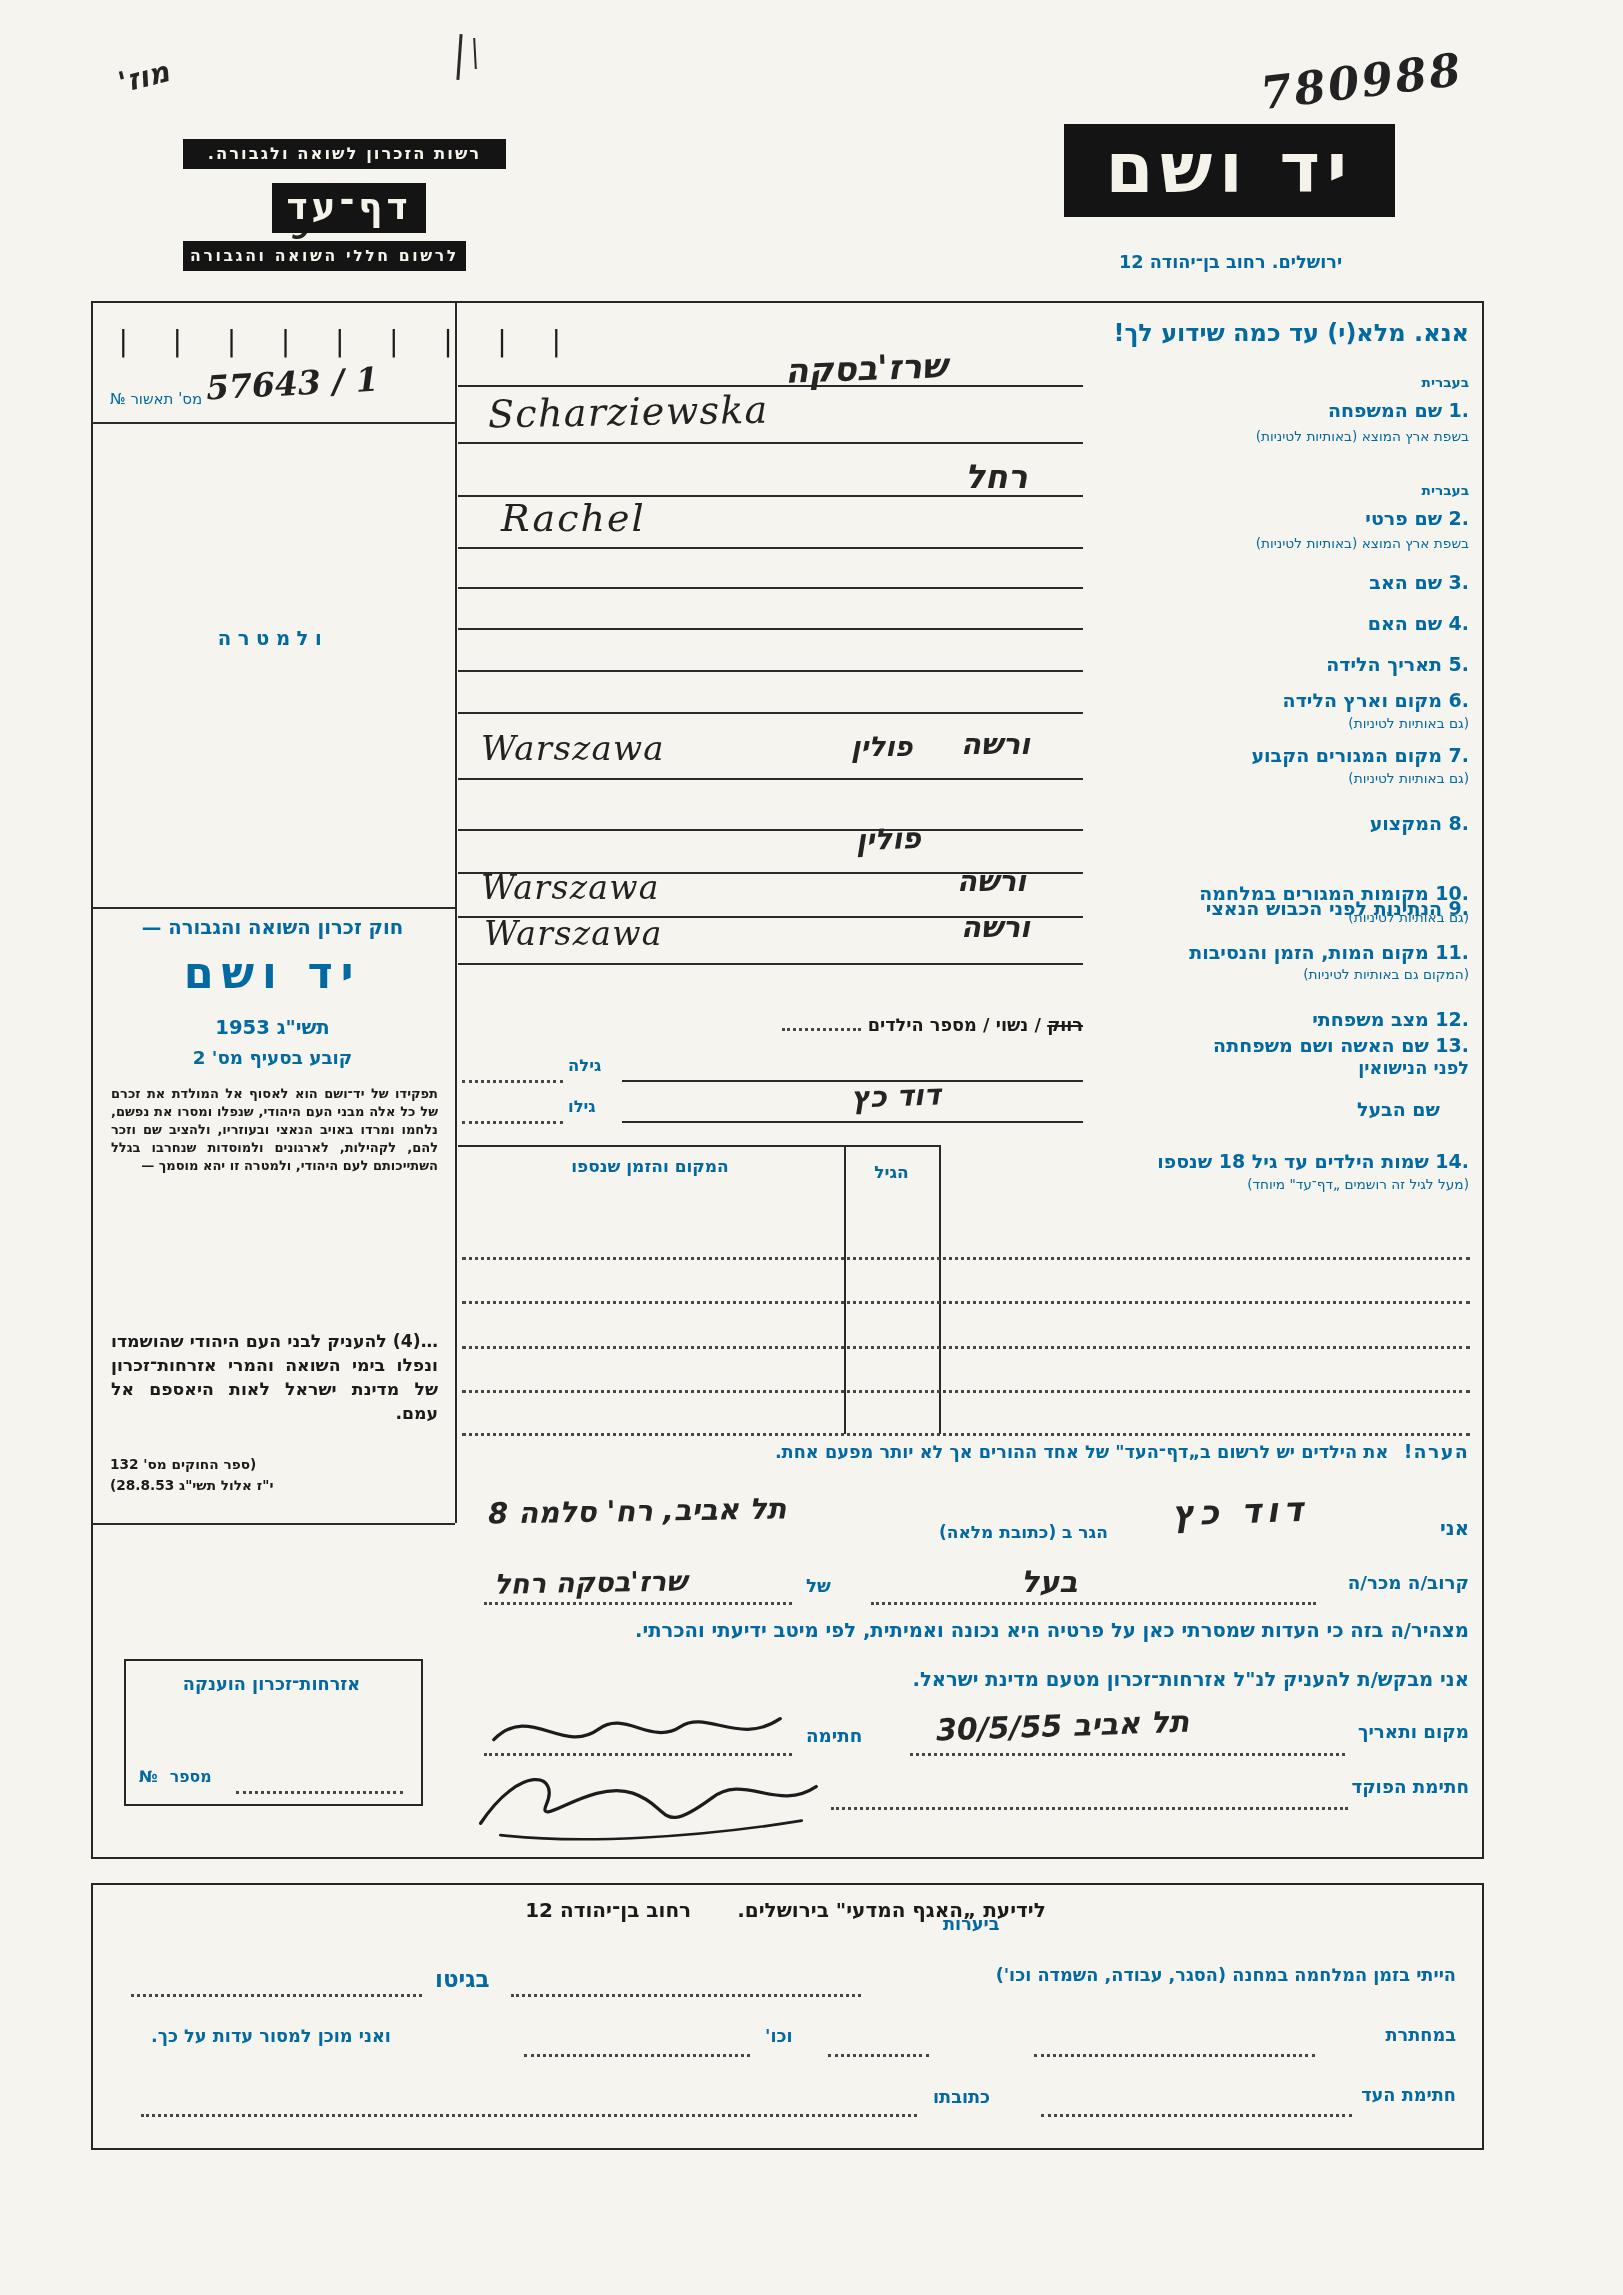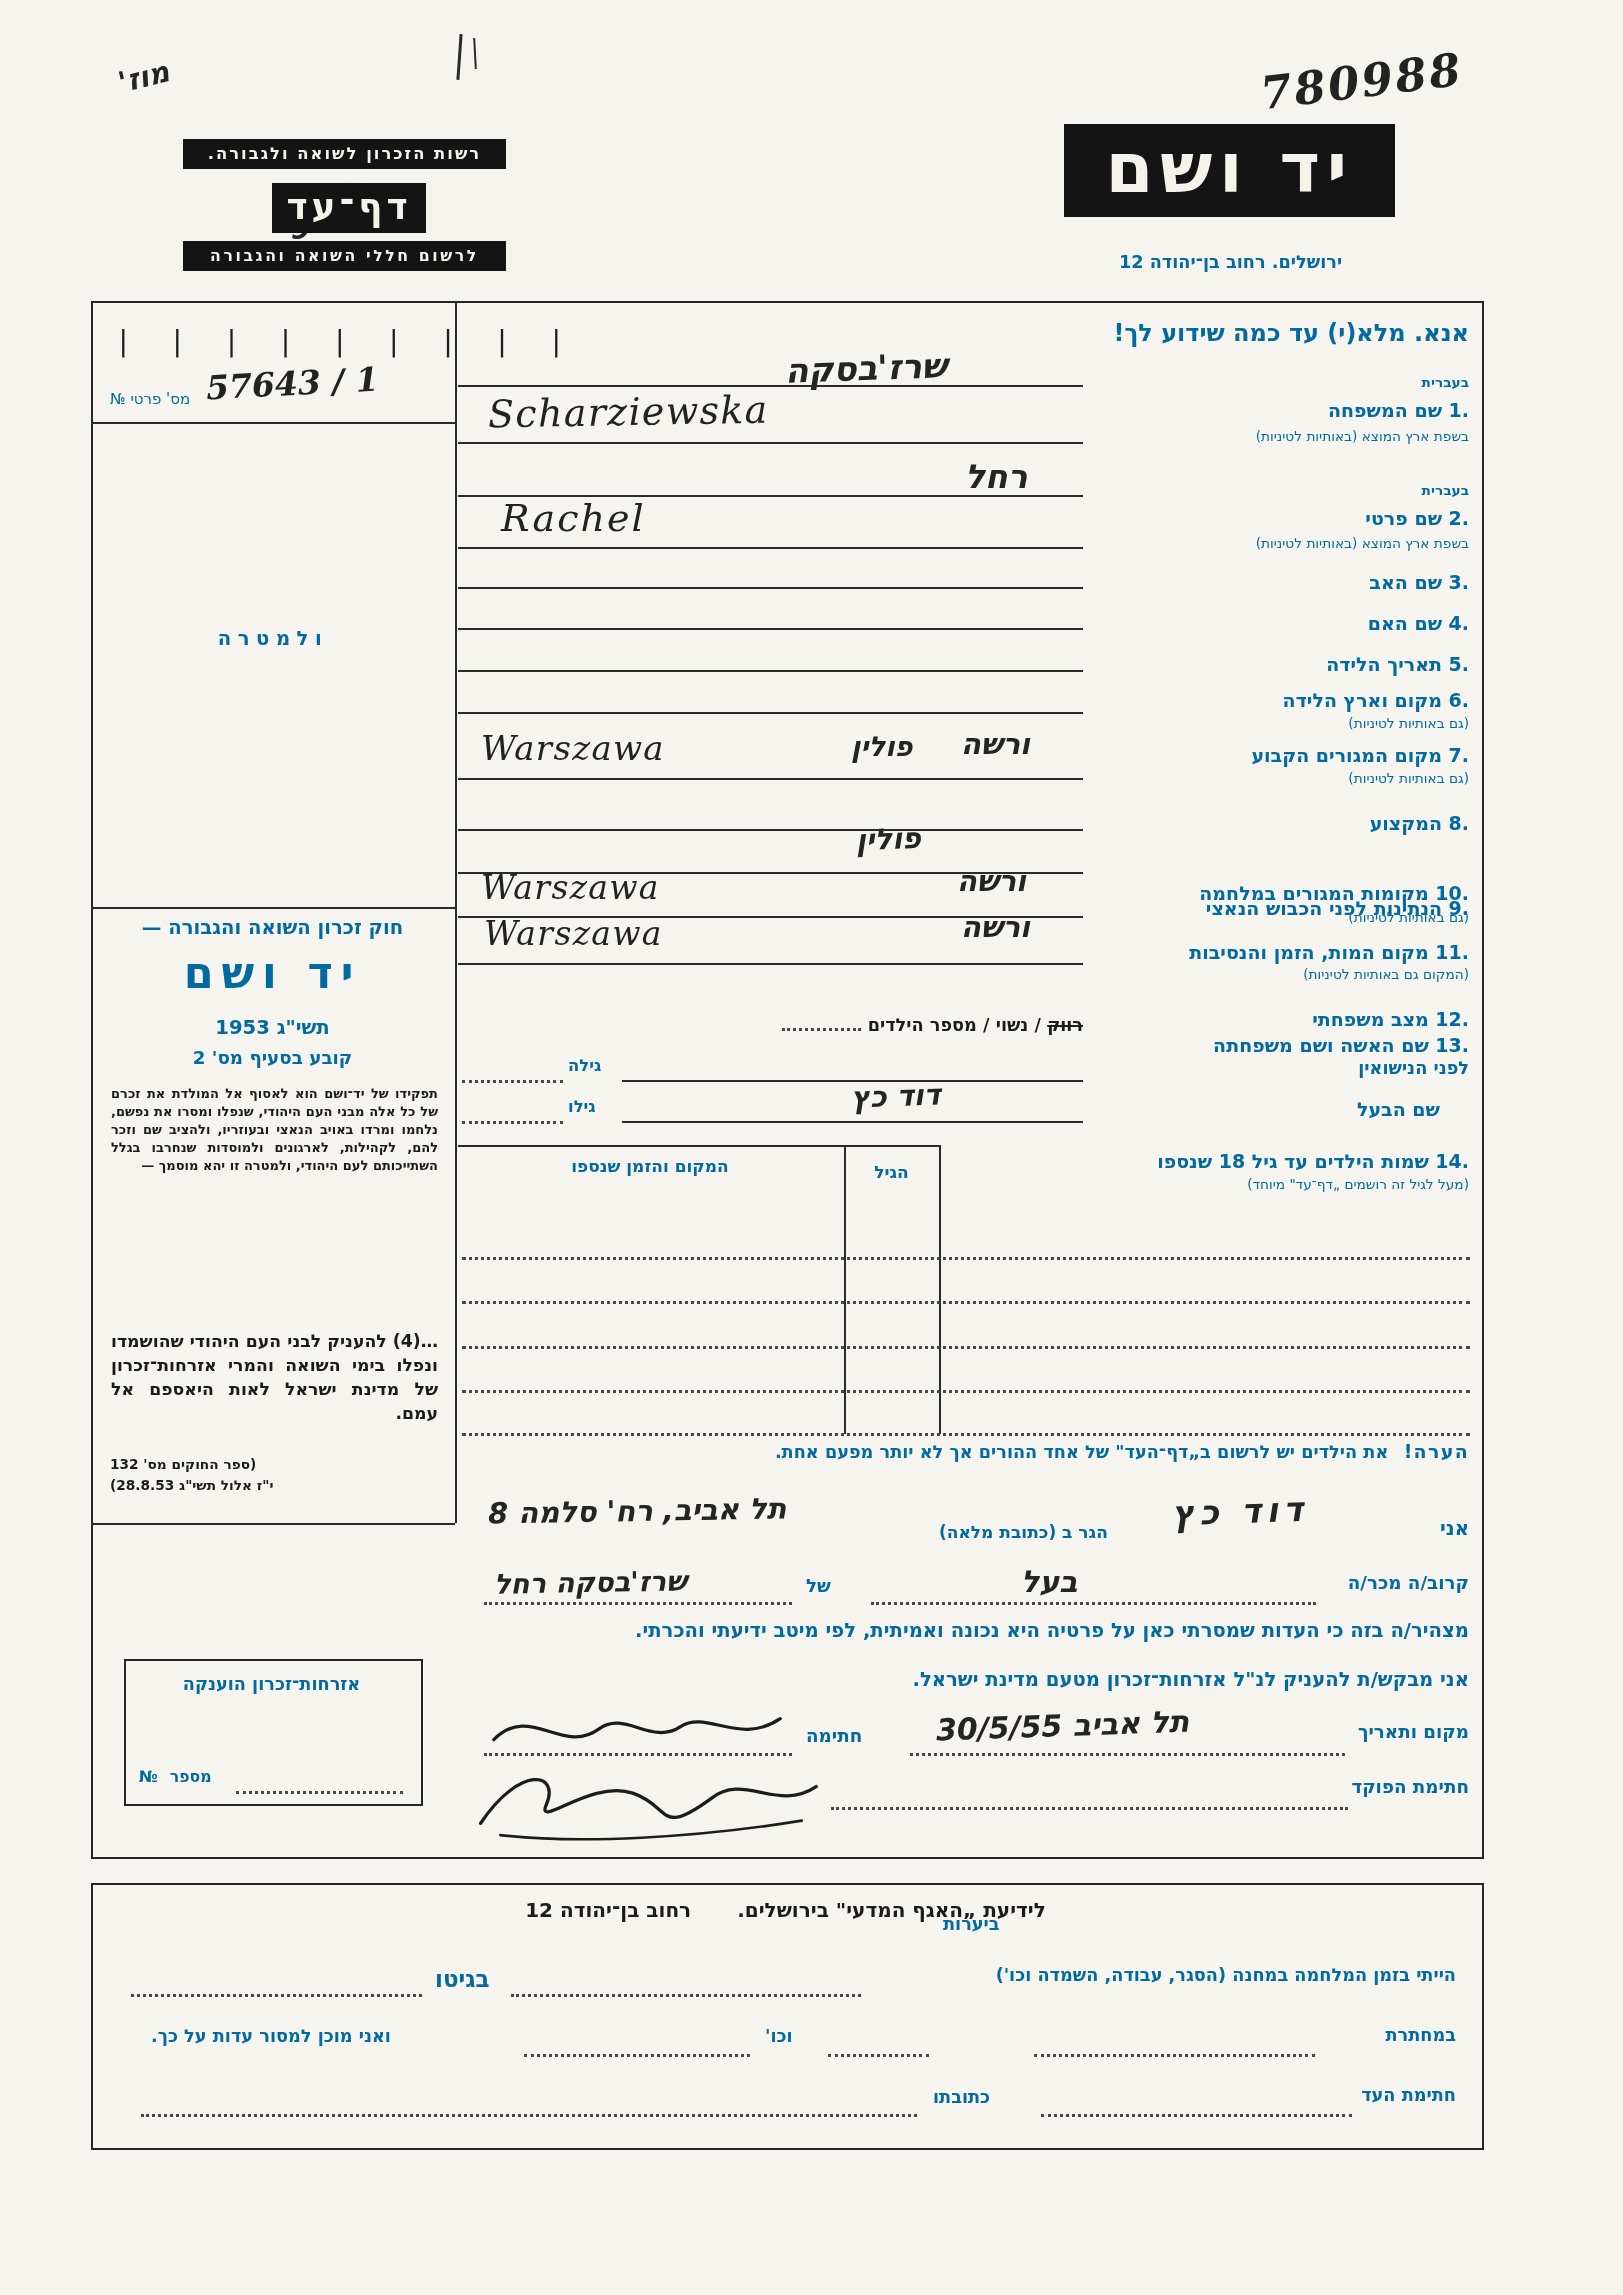--- a/index.html
+++ b/index.html
@@ -50,31 +50,31 @@
 <div class="page">
 
   <div class="hwh" style="left:118px;top:60px;font-size:29px;transform:rotate(-14deg);">מוז'</div>
   <div class="hwh" style="left:291px;top:213px;font-size:27.5px;">9</div>
   <div class="hwl" style="left:1260px;top:55px;font-size:45px;font-weight:bold;transform:rotate(-7deg);letter-spacing:2.6px;">780988</div>
   <div class="abs" style="left:458px;top:34px;width:2.6px;height:46px;background:#2a2a2a;transform:rotate(4deg);"></div>
   <div class="abs" style="left:474px;top:38px;width:2px;height:31px;background:#2a2a2a;transform:rotate(-3deg);"></div>
 
   <div class="bar" style="left:183px;top:139px;width:323px;height:30px;line-height:30px;font-size:16.4px;letter-spacing:2px;">רשות הזכרון לשואה ולגבורה. ירושלים</div>
   <div class="bar" style="left:272px;top:183px;width:154px;height:50px;line-height:48px;font-size:36px;letter-spacing:3.9px;">דף־עד</div>
-  <div class="bar" style="left:183px;top:241px;width:323px;height:30px;line-height:30px;font-size:15.7px;letter-spacing:2.6px;">לרשום חללי השואה והגבורה</div>
+  <div class="bar" style="left:183px;top:241px;width:283px;height:30px;line-height:30px;font-size:15.7px;letter-spacing:2.6px;">לרשום חללי השואה והגבורה</div>
   <div class="bar" style="left:1064px;top:124px;width:331px;height:93px;line-height:88px;font-size:69px;letter-spacing:6.5px;font-weight:800;">יד ושם</div>
   <div class="lbl center" style="left:1047px;top:252px;width:367px;font-size:17.7px;text-align:center;">ירושלים. רחוב בן־יהודה 12</div>
 
   <div class="box" style="left:91px;top:301px;width:1389px;height:1554px;"></div>
   <div class="vline" style="left:455px;top:301px;height:1222px;"></div>
 
   <div class="tally" style="left:115px;top:325px;">| | | |  | | | | |</div>
   <div class="solid" style="left:91px;top:422px;width:364px;"></div>
   <div class="lbl" style="left:110px;top:390px;font-size:15px;font-weight:normal;">
-    <span>מס' פרטי</span>
+    <span>מס' תאשור</span>
     <span>№</span>
   </div>
   <div class="hwl" style="left:206px;top:364px;font-size:33px;font-weight:bold;transform:rotate(-3deg);">57643 / 1</div>
 
   <div class="lbl center" style="left:91px;top:627px;width:364px;text-align:center;font-size:19.6px;letter-spacing:6.5px;">ולמטרה</div>
 
   <div class="solid" style="left:91px;top:907px;width:364px;"></div>
   <div class="lbl center" style="left:99px;top:916px;width:347px;text-align:center;font-size:19.6px;">חוק זכרון השואה והגבורה —</div>
   <div class="lbl center" style="left:99px;top:948px;width:347px;text-align:center;font-size:43px;letter-spacing:7.9px;font-weight:800;">יד ושם</div>
   <div class="lbl center" style="left:99px;top:1016px;width:347px;text-align:center;font-size:19.6px;">תשי"ג 1953</div>

